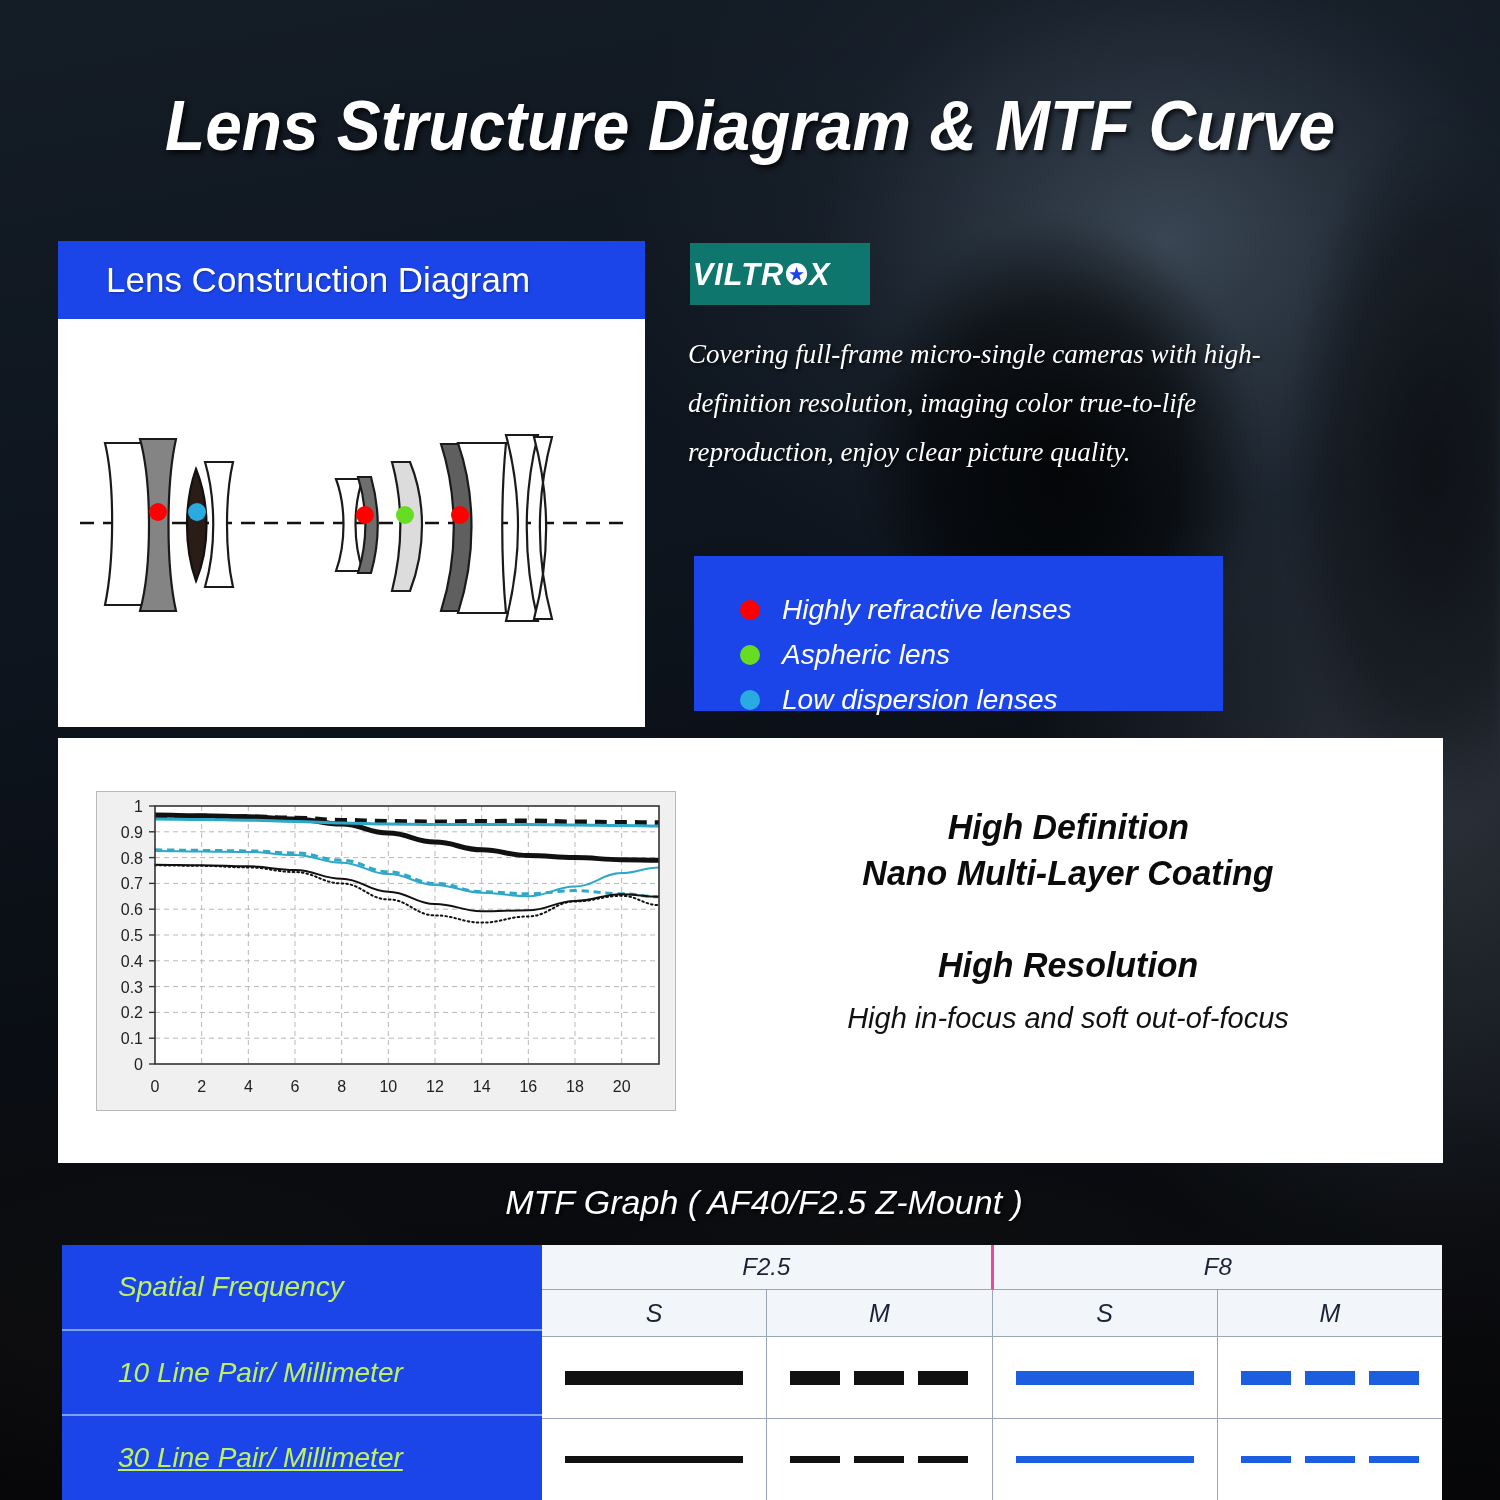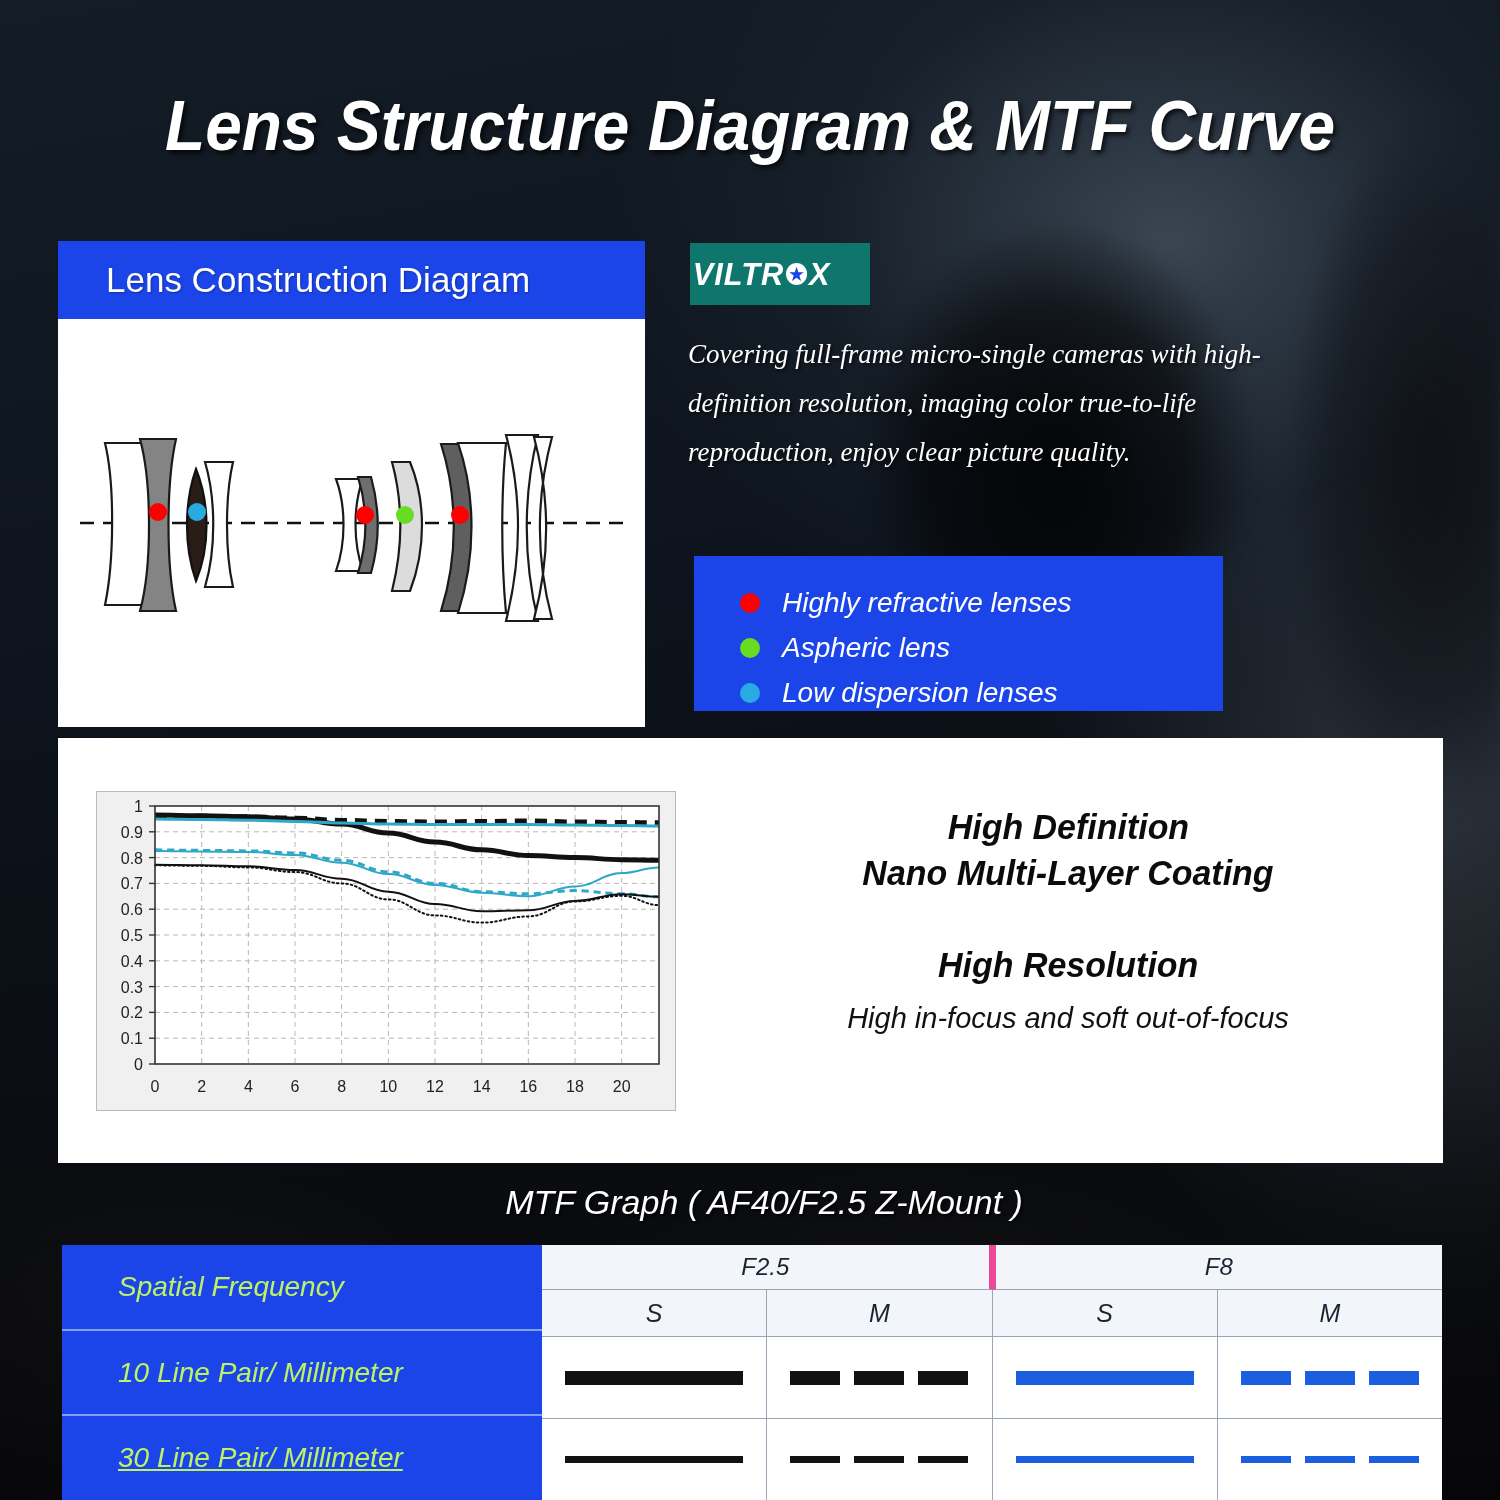--- a/index.html
+++ b/index.html
@@ -82,21 +82,21 @@
 
   #desc {
     position: absolute; left: 688px; top: 330px; width: 660px;
     color: #ffffff; font-size: 27px; font-style: italic; line-height: 49px;
     text-shadow: 2px 2px 3px rgba(0,0,0,0.6);
     font-family: Liberation Serif, serif;
   }
 
   #legend-box {
     position: absolute; left: 694px; top: 556px; width: 529px; height: 155px;
-    background: #1b45e8; padding: 24px 0 0 46px; text-align: center;
+    background: #1b45e8; padding: 31px 0 0 46px; text-align: center;
   }
   .legend-row { display:flex; align-items:center; height: 45px; }
   .legend-dot { width: 20px; height: 20px; border-radius: 50%; margin-right: 22px; flex: 0 0 auto; }
   .legend-label { color:#fff; font-size: 28px; font-style: italic; }
 
   
   #mtf-panel {
     position: absolute; left: 58px; top: 738px; width: 1385px; height: 425px;
     background: #ffffff;
   }
@@ -139,21 +139,21 @@
     color:#bef264; font-size: 28px; font-style: italic;
     border-bottom: 2px solid #7ea0f5;
   }
   .lt-left-cell:last-child { border-bottom: none; text-decoration: underline; }
 
   #lt-right { width: 900px; background:#ffffff; display:flex; flex-direction:column; }
   #lt-head { height: 45px; display:flex; background: #f2f5fa; }
   #lt-head > div {
     flex:1 1 0; display:flex; align-items:center; justify-content:center;
     font-size: 24px; font-style: italic; color:#1a2334;
-    border-right: 7px solid #ec4899; border-bottom: 1px solid #9aa6b8;
+    border-right: 3px solid #ec4899; border-bottom: 1px solid #9aa6b8;
   }
   #lt-head > div:last-child { border-right:none; }
   #lt-sub { height: 47px; display:flex; background: #f2f5fa; }
   #lt-sub > div {
     flex:1 1 0; display:flex; align-items:center; justify-content:center;
     font-size: 25px; font-style: italic; color:#1a2334;
     border-right: 1px solid #9aa6b8; border-bottom: 1px solid #9aa6b8;
   }
   #lt-sub > div:last-child { border-right:none; }
   .lt-row { flex:1 1 0; display:flex; border-bottom: 1px solid #9aa6b8; }

